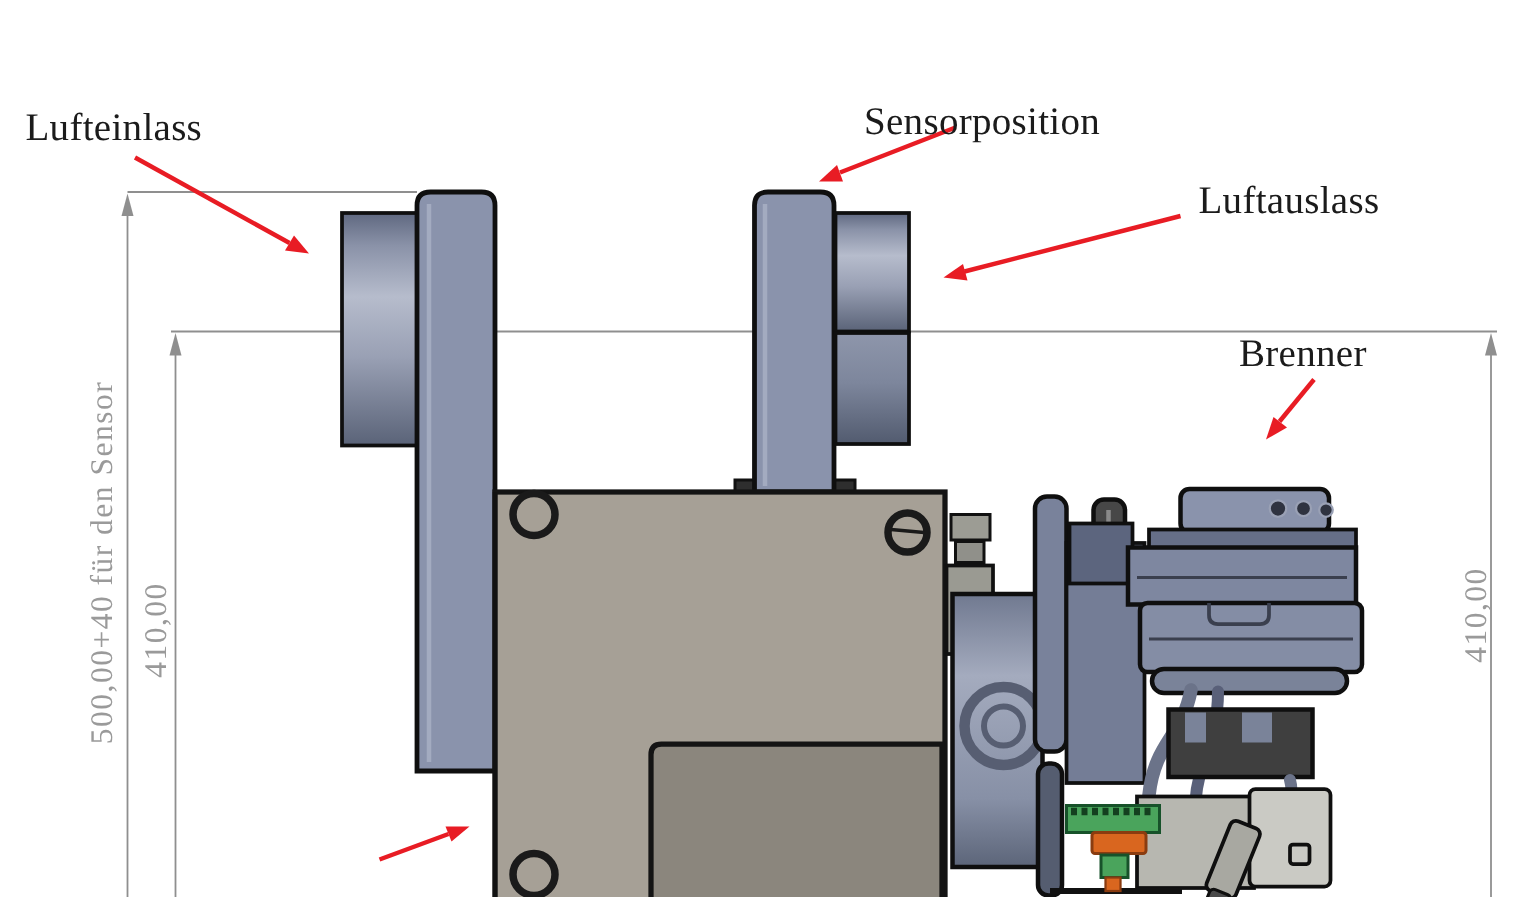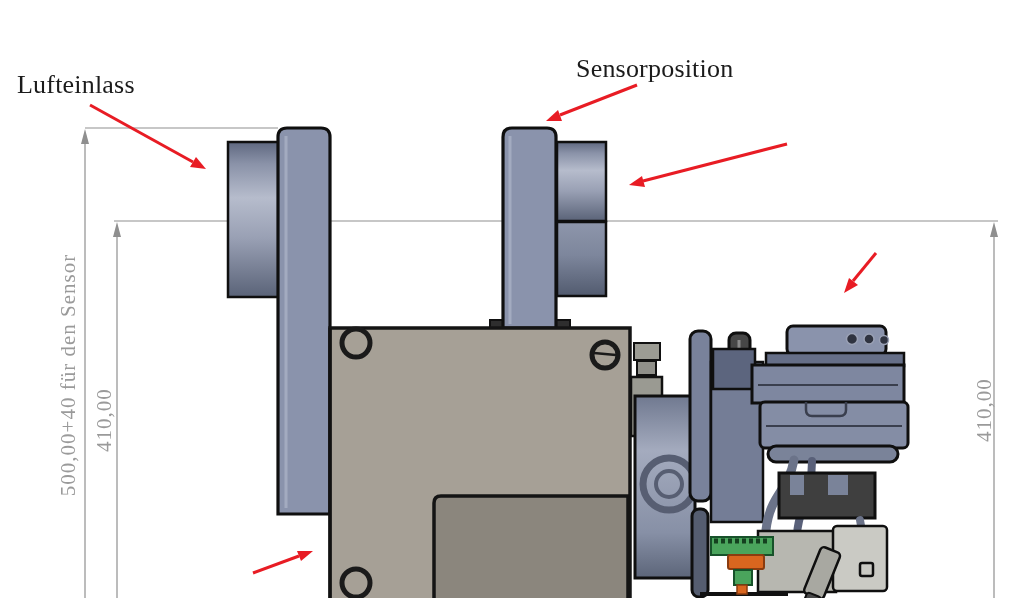--- a/index.html
+++ b/index.html
@@ -149,19 +149,21 @@
       <line x1="787" y1="100" x2="643" y2="137"></line>
       <polygon points="629,141 642,132 645,143" stroke="none"></polygon>
       <line x1="876" y1="209" x2="853" y2="237"></line>
       <polygon points="844,249 849,234 858,241" stroke="none"></polygon>
       <line x1="253" y1="529" x2="299" y2="512"></line>
       <polygon points="313,507 301,517 297,507" stroke="none"></polygon>
     </g>
   </svg>
 
   <div class="label" style="left:17px;top:26px">Lufteinlass</div>
-  <div class="label" style="left:576px;top:10px">Sensorposition</div>
+  <div class="label" style="left:576px;top:22px">Sensorposition</div>
+  <div class="label" style="left:799px;top:75px">Luftauslass</div>
+  <div class="label" style="left:826px;top:177px">Brenner</div>
 
   <div class="dim-text" style="left:68px;top:331px">500,00+40 für den Sensor</div>
   <div class="dim-text" style="left:104px;top:376px">410,00</div>
   <div class="dim-text" style="left:984px;top:366px">410,00</div>
 
 </div>
 
 </body></html>

